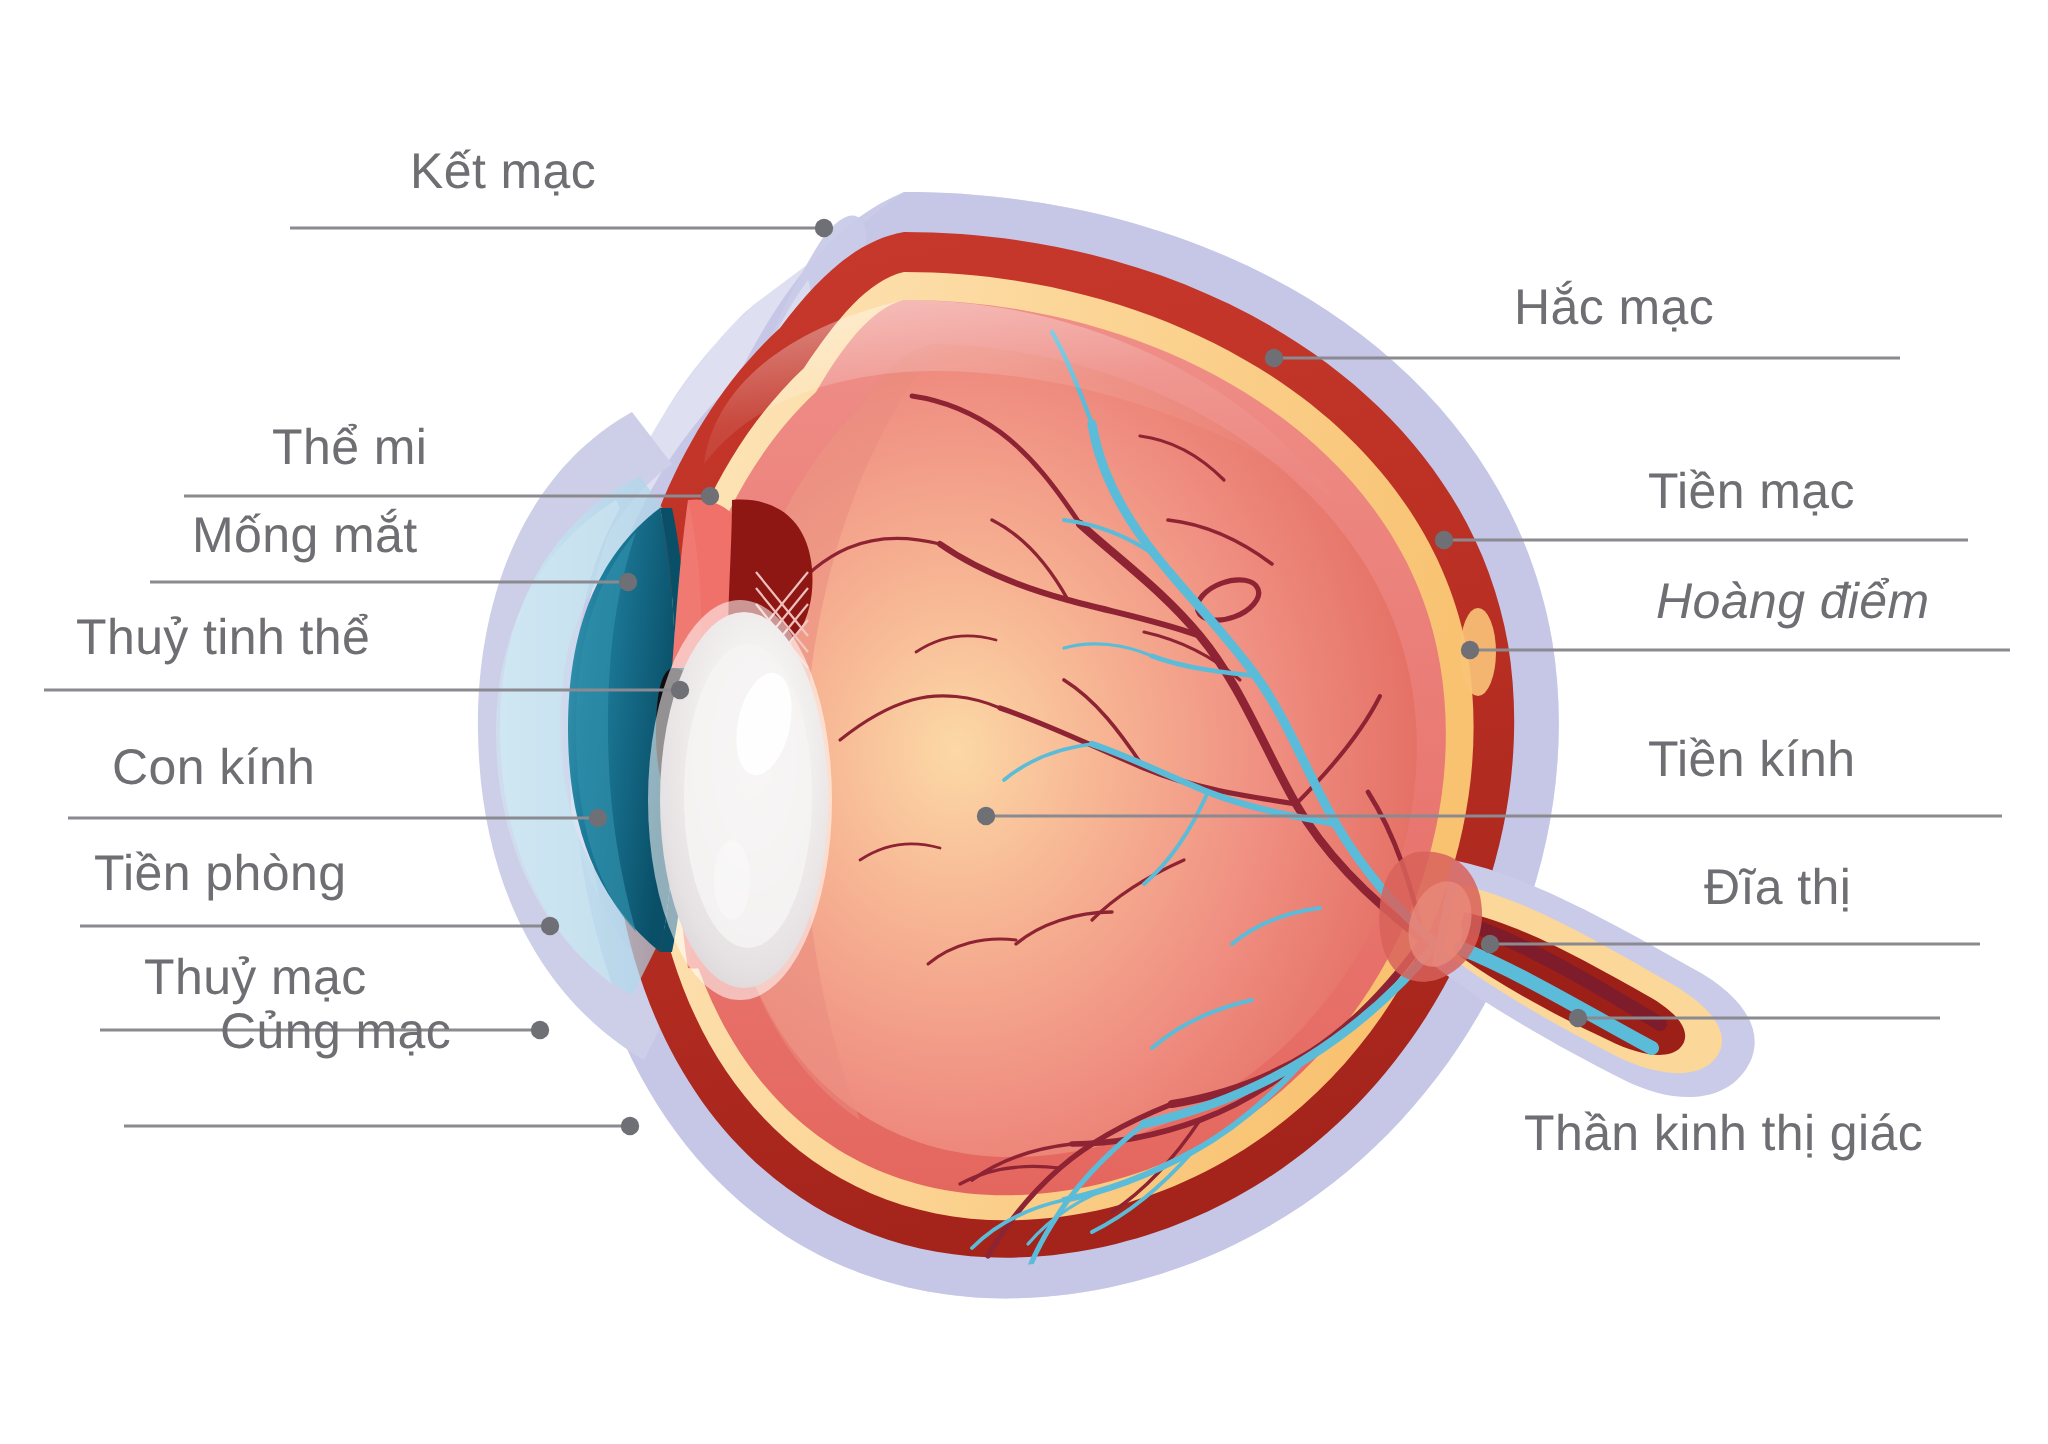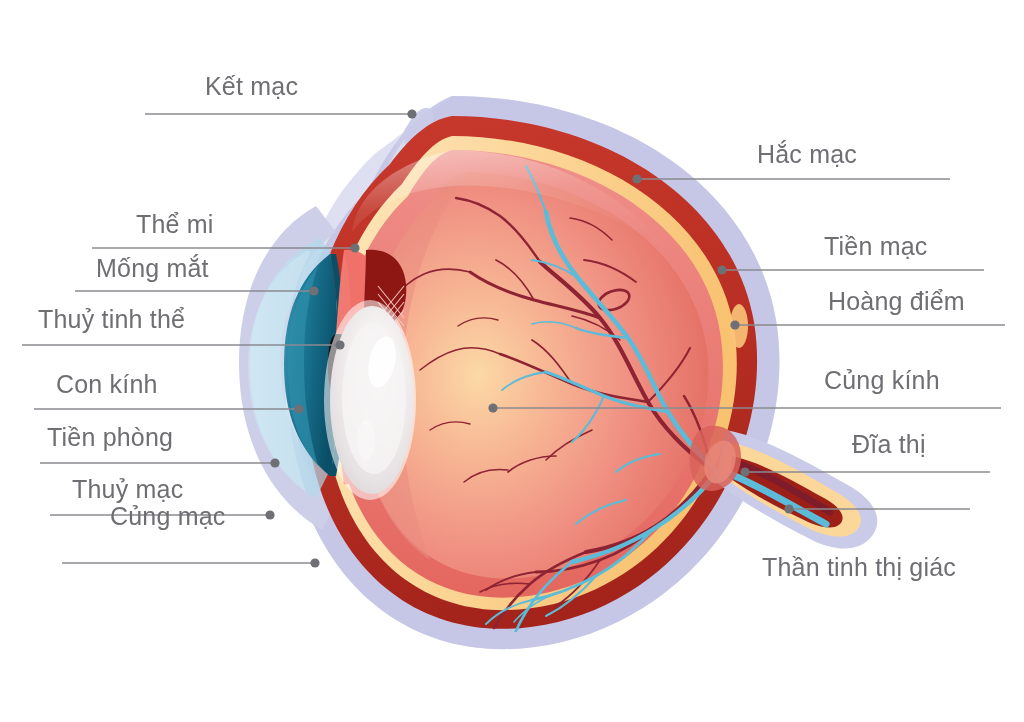--- a/index.html
+++ b/index.html
@@ -287,19 +287,19 @@
       <div class="lbl l" style="left: 96px; top: 256px;">Mống mắt</div>
       <div class="lbl l" style="left: 38px; top: 307px;">Thuỷ tinh thể</div>
       <div class="lbl l" style="left: 56px; top: 372px;">Con kính</div>
       <div class="lbl l" style="left: 47px; top: 425px;">Tiền phòng</div>
       <div class="lbl l" style="left: 72px; top: 477px;">Thuỷ mạc</div>
       <div class="lbl l" style="left: 110px; top: 504px;">Củng mạc</div>
     </div>
   <div id="labels-right">
       <div class="lbl r" style="left: 757px; top: 142px;">Hắc mạc</div>
       <div class="lbl r" style="left: 824px; top: 234px;">Tiền mạc</div>
-      <div class="lbl r" style="left: 828px; top: 289px;">Hoàng điểm</div>
-      <div class="lbl r" style="left: 824px; top: 368px;">Củng kính</div>
+      <div class="lbl r" style="left: 828px; top: 289px; font-style: italic;">Hoàng điểm</div>
+      <div class="lbl r" style="left: 824px; top: 368px;">Tiền kính</div>
       <div class="lbl r" style="left: 852px; top: 432px;">Đĩa thị</div>
-      <div class="lbl r" style="left: 762px; top: 555px;">Thần tinh thị giác</div>
+      <div class="lbl r" style="left: 762px; top: 555px;">Thần kinh thị giác</div>
     </div>
 
 </div>
 
 </body></html>

